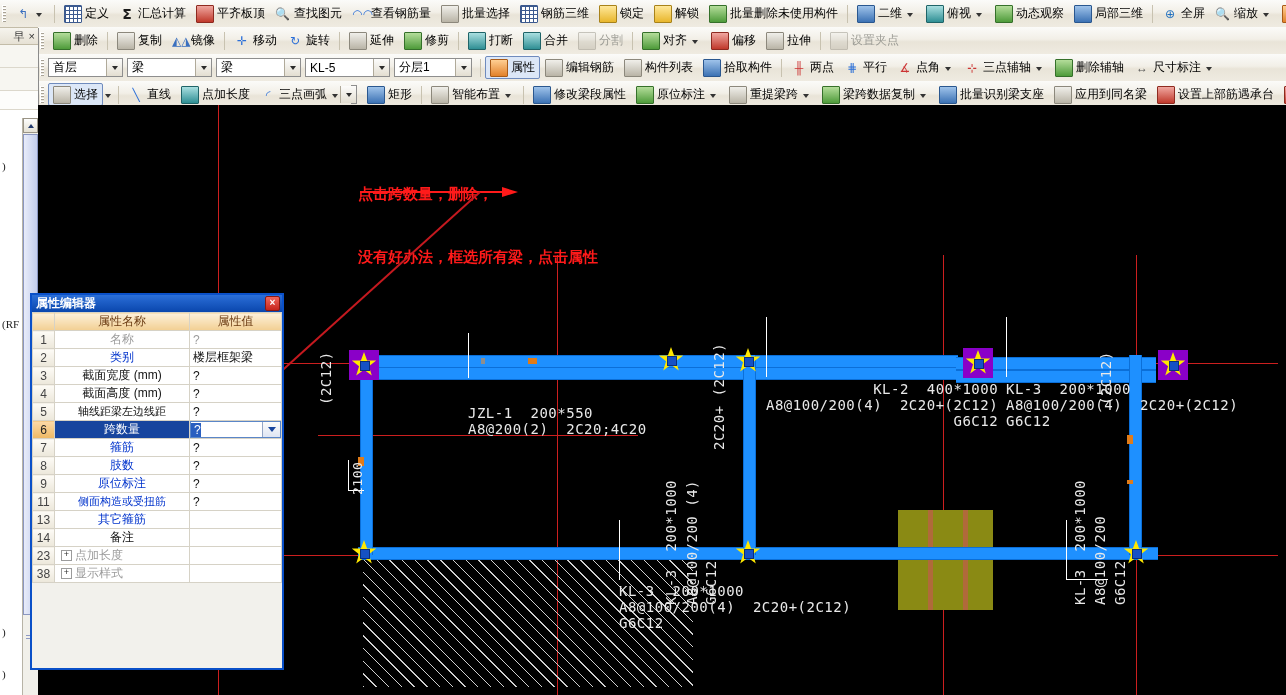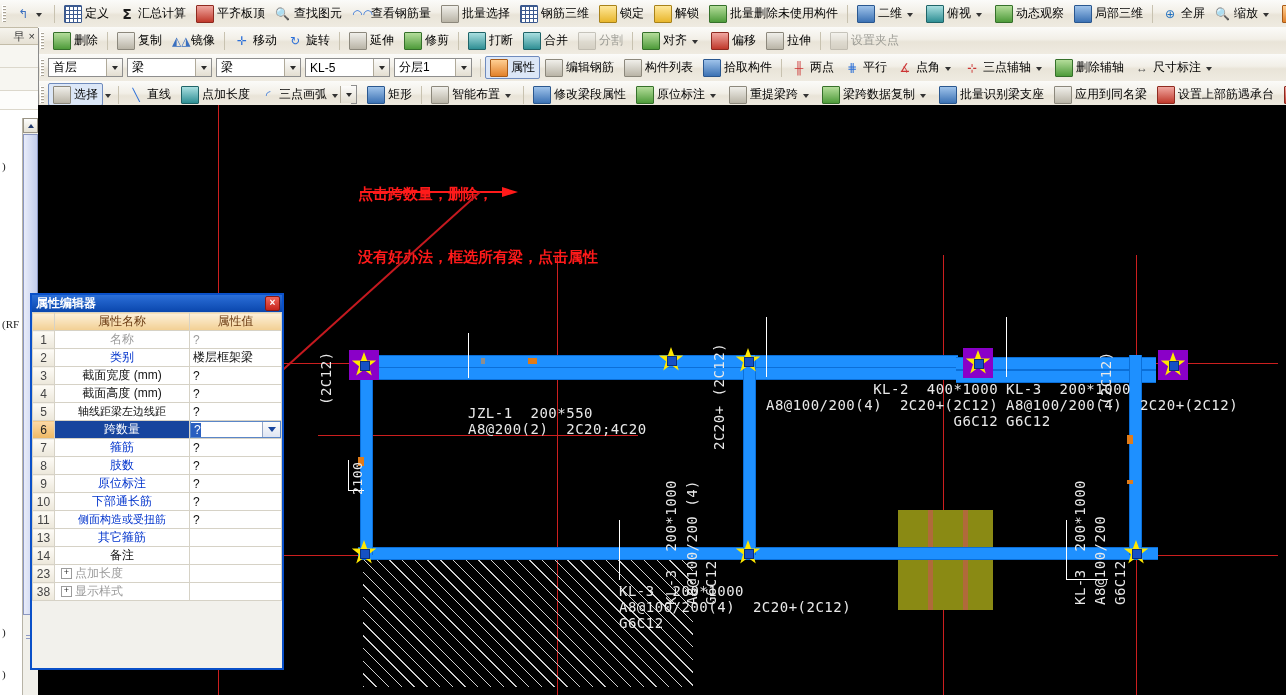--- a/index.html
+++ b/index.html
@@ -659,25 +659,20 @@
           <td class="c0">8</td>
           <td class="cname">肢数</td>
           <td class="cval">?</td>
         </tr>
         <tr>
           <td class="c0">9</td>
           <td class="cname">原位标注</td>
           <td class="cval">?</td>
         </tr>
         <tr>
-          <td class="c0">10</td>
-          <td class="cname">下部通长筋</td>
-          <td class="cval">?</td>
-        </tr>
-        <tr>
           <td class="c0">11</td>
           <td class="cname" style="font-size:11px">侧面构造或受扭筋</td>
           <td class="cval">?</td>
         </tr>
         <tr>
           <td class="c0">13</td>
           <td class="cname">其它箍筋</td>
           <td class="cval"></td>
         </tr>
         <tr>

